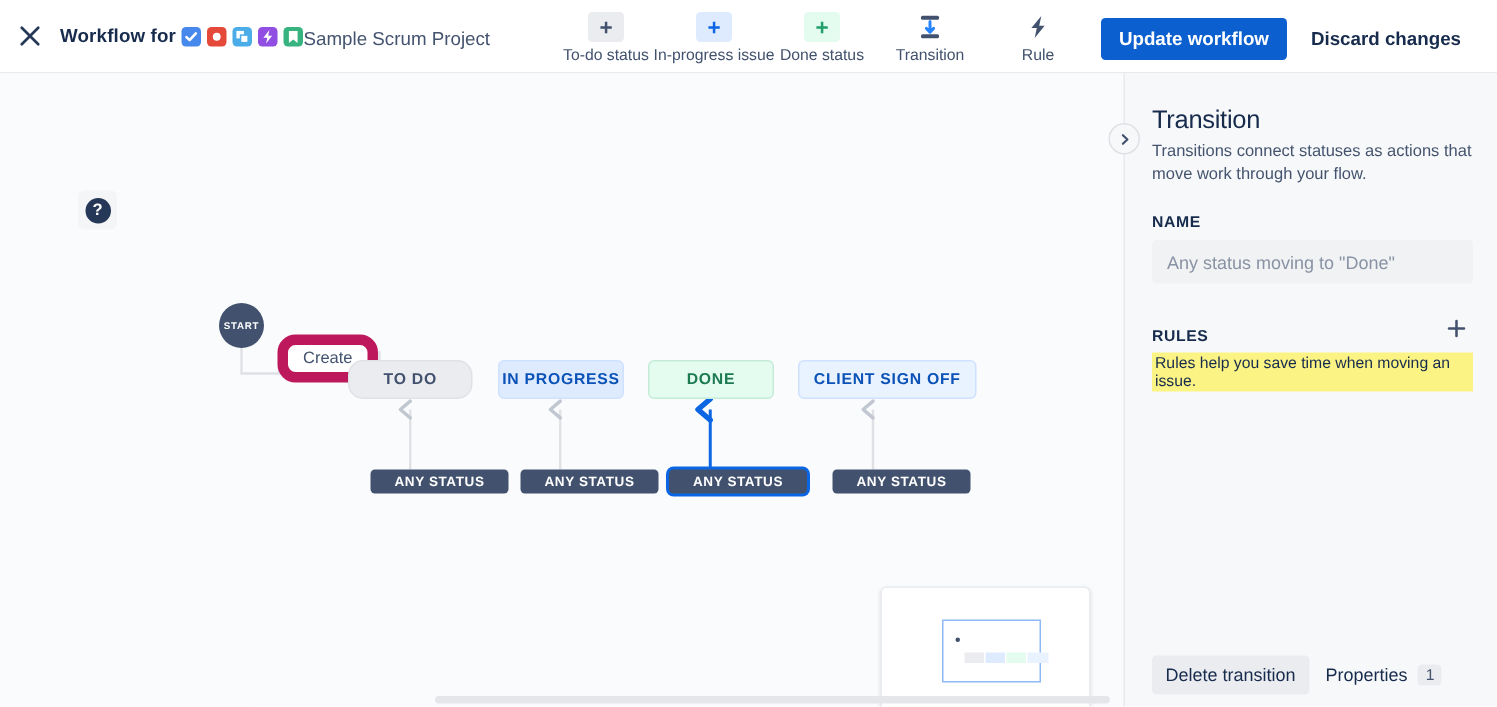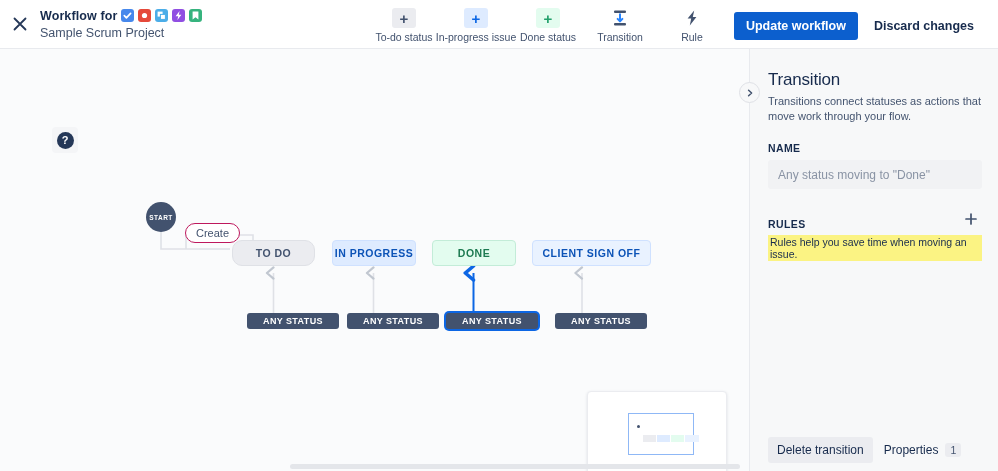--- a/index.html
+++ b/index.html
@@ -16,21 +16,21 @@
   .topbar {
     position: absolute; top: 0; left: 0; width: 998px; height: 49px;
     background: #ffffff; border-bottom: 1px solid #e8eaee;
     display: flex; align-items: center;
   }
   .close-btn {
     width: 40px; height: 49px; display: flex; align-items: center; justify-content: center;
     cursor: pointer;
   }
   .close-btn svg { display: block; }
-  .title-block { margin-left: 0px; display: flex; flex-direction: column; justify-content: center; }
+  .title-block { margin-left: 0px; display: flex; flex-direction: row; justify-content: center; }
   .title-row { display: flex; align-items: center; gap: 4px; }
   .title-main { font-size: 12.5px; font-weight: bold; color: #172b4d; letter-spacing: .1px; }
   .itype { width: 13px; height: 13px; border-radius: 3px; display: inline-block;
            position: relative; }
   .itype svg { position: absolute; top: 0; left: 0; }
   .subtitle { font-size: 12.5px; color: #44546f; margin-top: 3px; }
 
   
   .toolbar {
     position: absolute; left: 368px; top: 4px;
@@ -93,21 +93,21 @@
   .n-done { background: #e3fcef; border: 1px solid #c3ecd8; color: #1d7a51; }
   .n-sign { background: #e9f2ff; border: 1px solid #cfe1ff; color: #0c53b7; }
 
   .startnode {
     position: absolute; width: 30px; height: 30px; border-radius: 50%;
     background: #42526e; color: #fff; font-size: 6.5px; font-weight: bold;
     letter-spacing: .5px;
     display: flex; align-items: center; justify-content: center; cursor: pointer;
   }
   .pill-create {
-    position: absolute; background: #fff; border: 1px solid #be185d;
+    position: absolute; background: #fff; border: 7px solid #be185d;
     border-radius: 12px; padding: 3px 10px; font-size: 11px; color: #42526e;
     cursor: pointer;
   }
   .anystatus {
     position: absolute; background: #42526e; color: #fff;
     font-size: 9px; font-weight: bold; letter-spacing: .4px;
     border-radius: 3px; padding: 3px 16px; cursor: pointer; white-space: nowrap;
   }
   .anystatus.sel { background: #42526e; box-shadow: 0 0 0 2px #0c66e4; }
 

